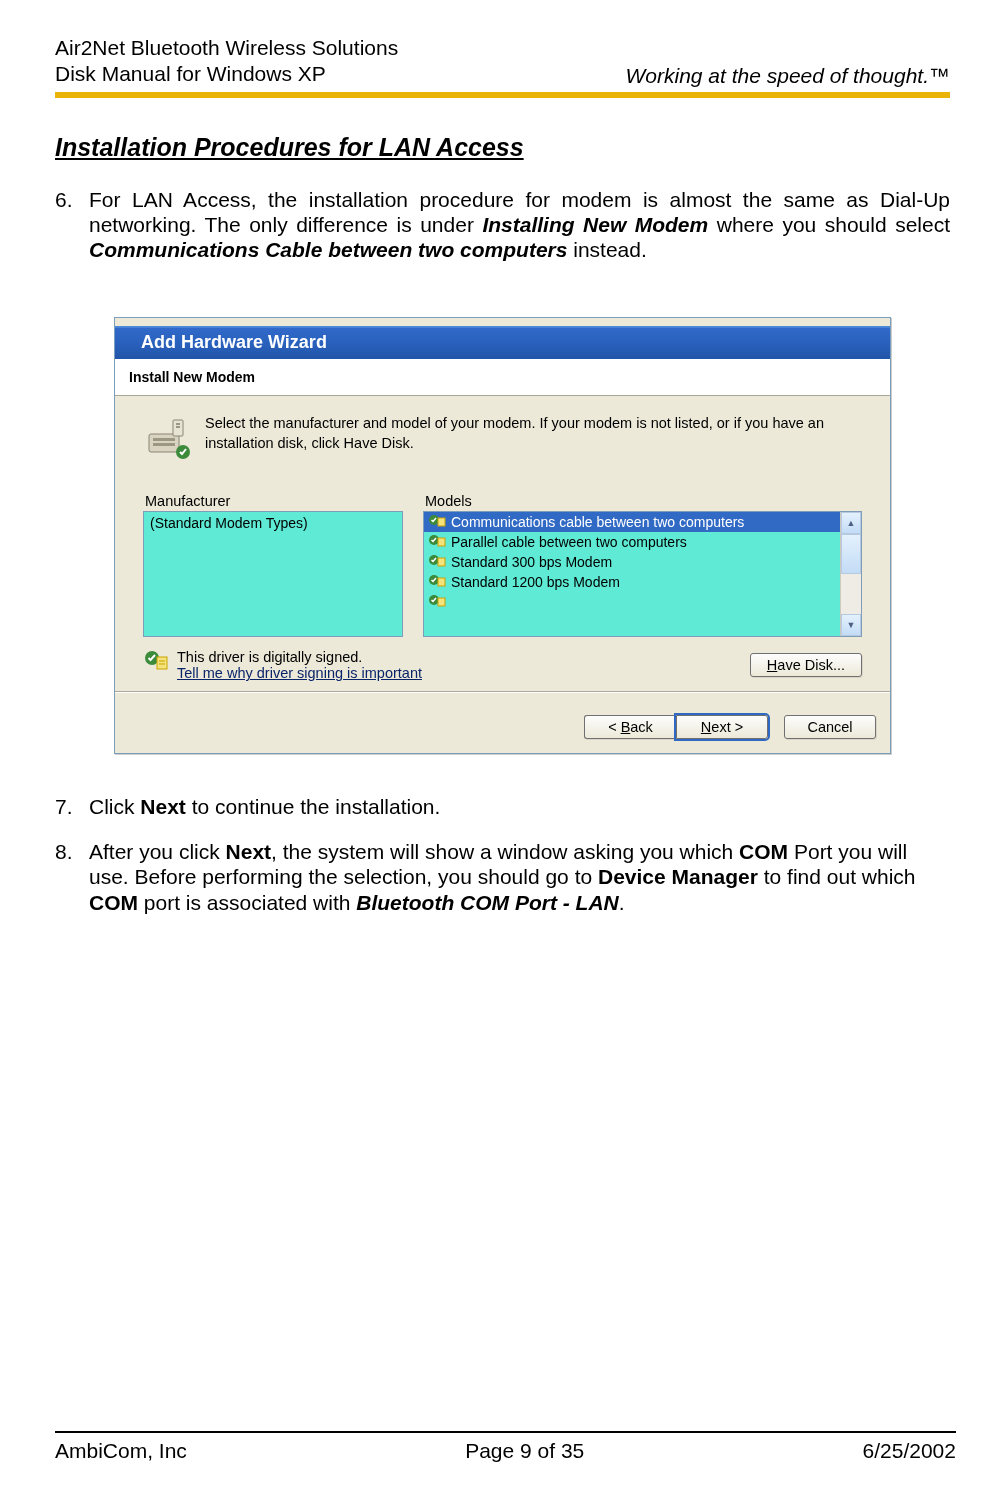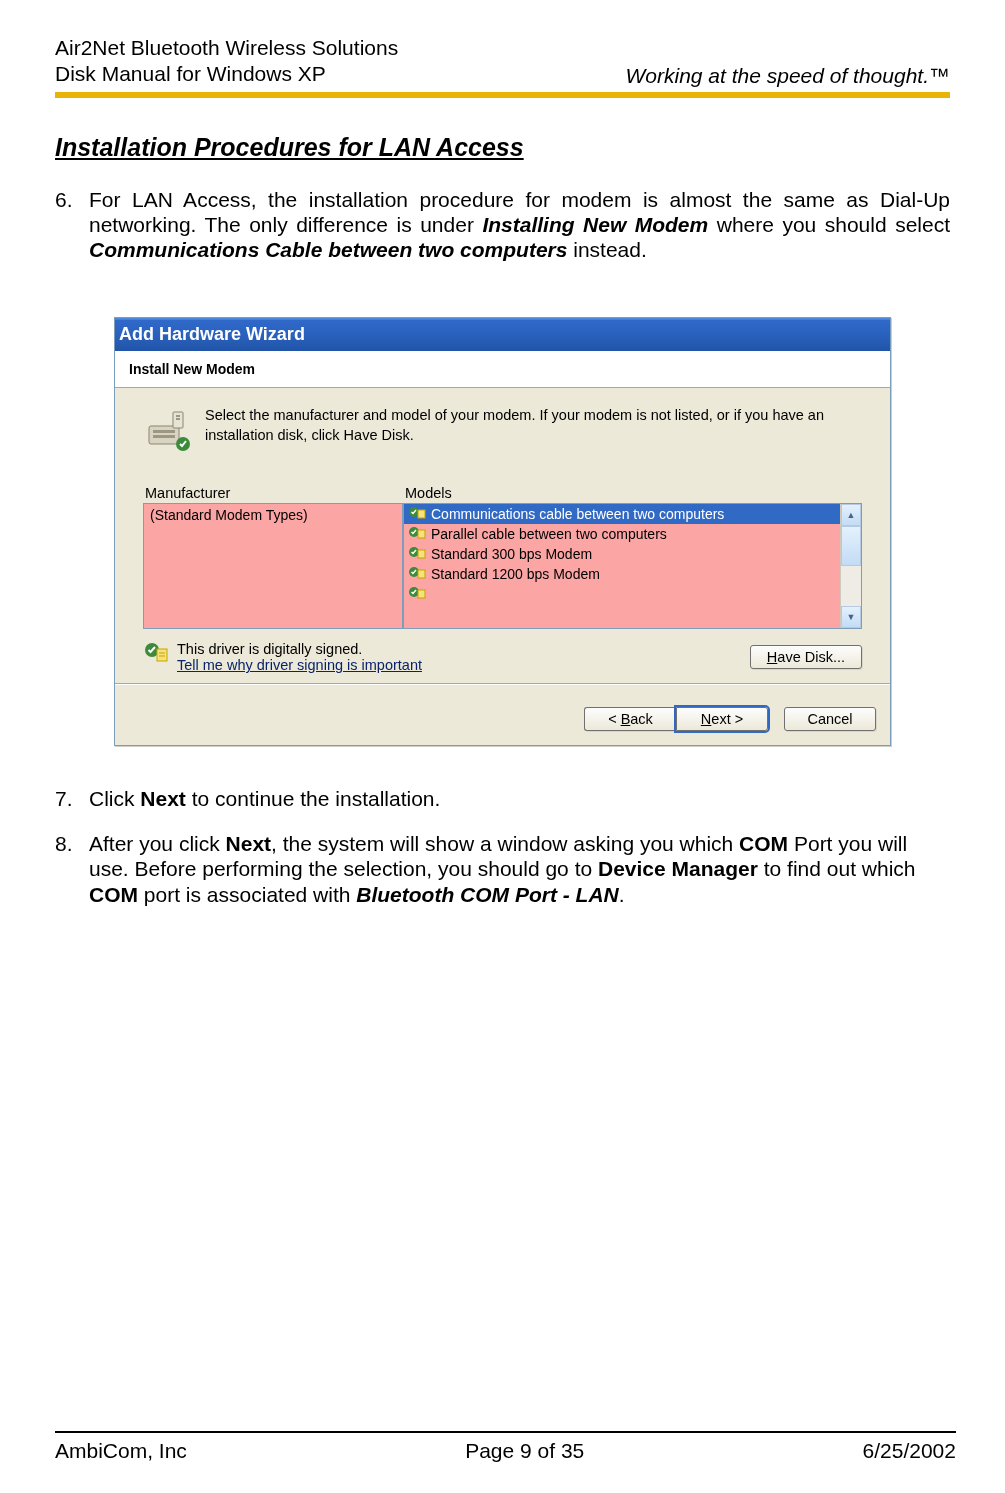--- a/index.html
+++ b/index.html
@@ -54,21 +54,22 @@
     background: #ece9d8;
     border: 1px solid #7b9ebd;
     font-family: Tahoma, Arial, sans-serif;
     box-shadow: 1px 1px 0 rgba(0,0,0,0.2);
   }
   .titlebar {
     background: linear-gradient(to bottom, #3b76d6 0%, #5d9be0 3%, #3069c9 6%, #2a61be 50%, #2155a8 100%);
     color: #fff;
     font-weight: bold;
     font-size: 18px;
-    padding: 6px 4px;
+    padding: 6px 26px;
+    margin-top: 8px;
   }
   .banner {
     background: #fff;
     border-bottom: 1px solid #aca899;
     padding: 10px 14px;
     font-size: 14px;
     font-weight: bold;
   }
   .inner {
     padding: 18px 28px 6px 28px;
@@ -77,35 +78,36 @@
   }
   .intro-row {
     display: flex;
     gap: 14px;
     margin-bottom: 28px;
   }
   .intro-icon svg { width: 48px; height: 48px; }
   .intro-text { line-height: 1.35; }
   .list-row {
     display: flex;
+    gap: 20px;
     margin-bottom: 12px;
   }
   .list-col {
     display: flex;
     flex-direction: column;
   }
   .list-col.manu { width: 260px; }
   .list-col.models { flex: 1; }
   .list-label {
     font-size: 14.5px;
     margin-bottom: 2px;
     padding-left: 2px;
   }
   .listbox {
-    background: #fca5a5;
+    background: #5eead4;
     border: 1px solid #7f9db9;
     height: 124px;
     font-size: 14px;
     overflow: hidden;
     position: relative;
   }
   .listbox.manu .item { padding: 3px 6px; }
   .listbox.models {
     display: flex;
   }

